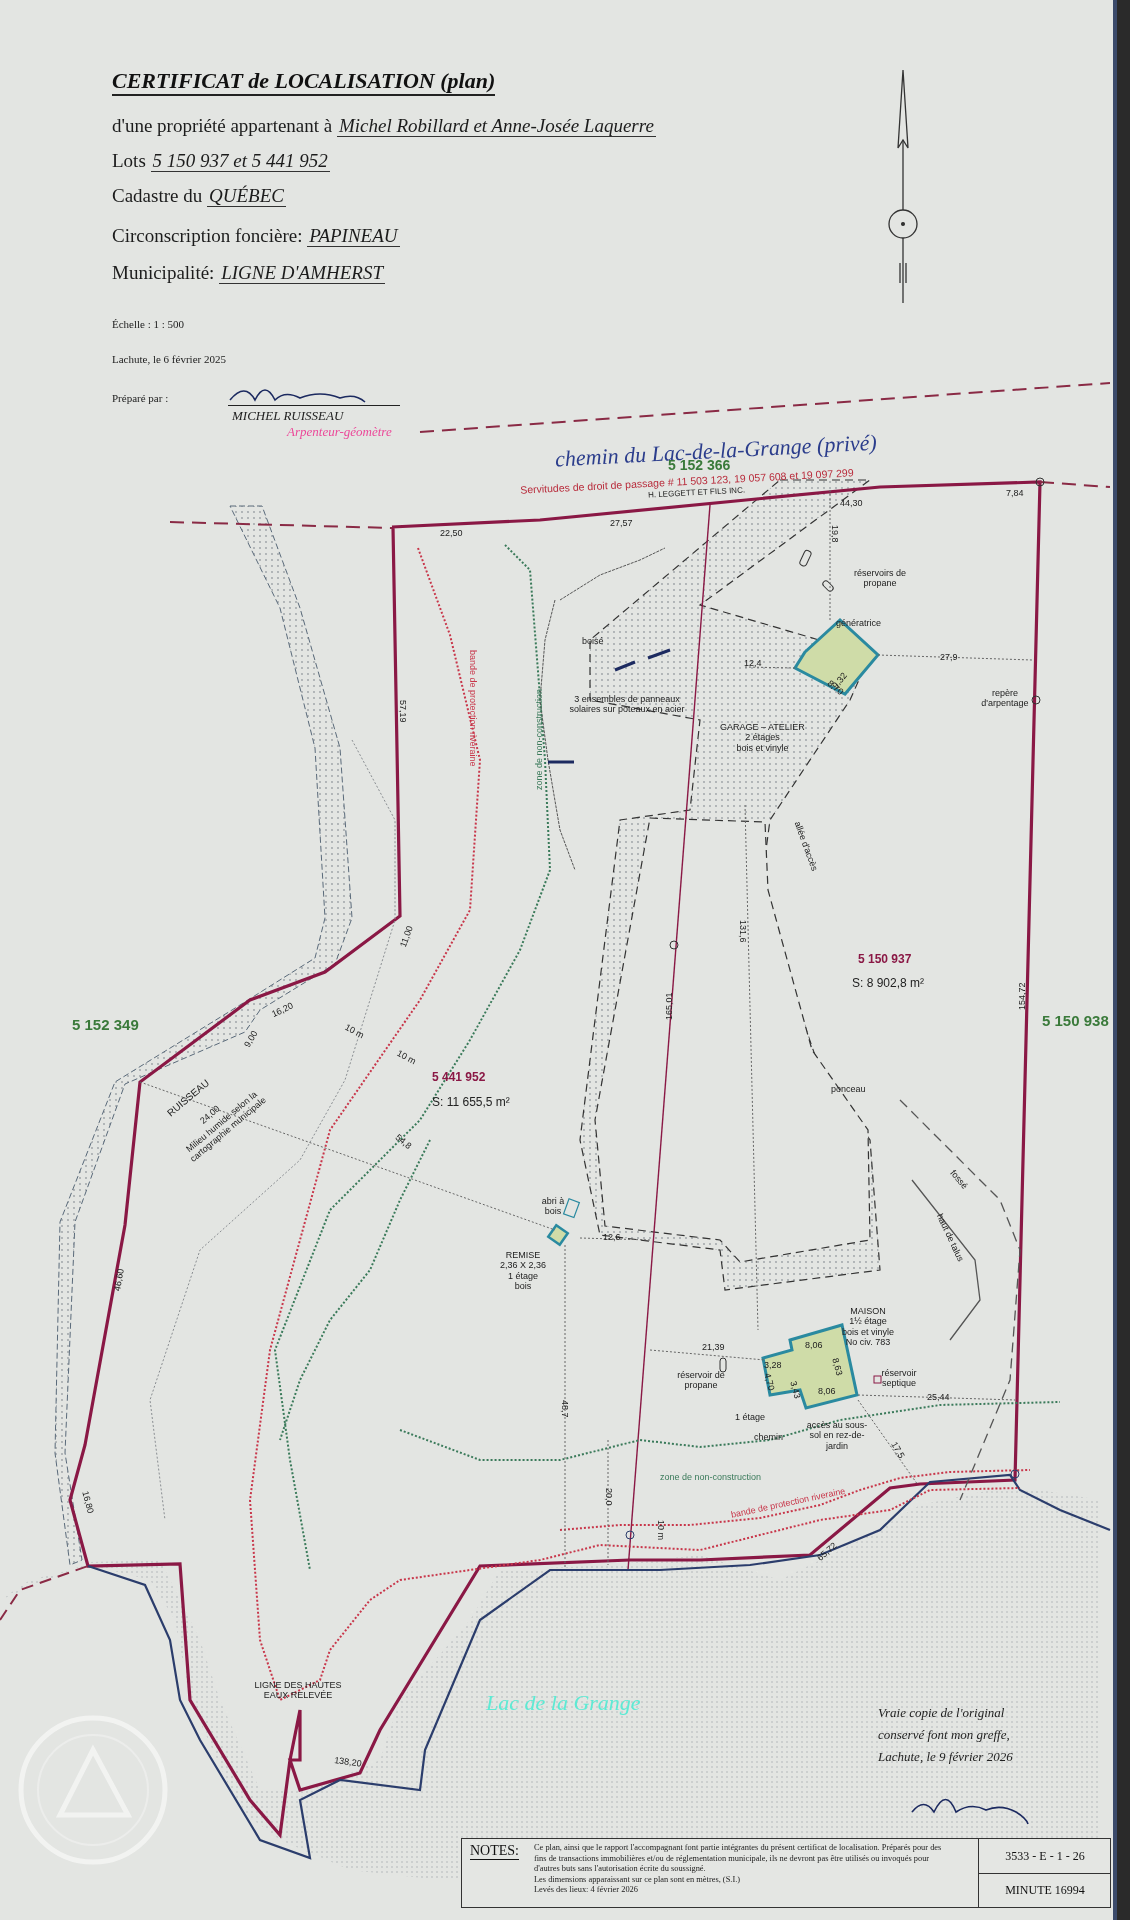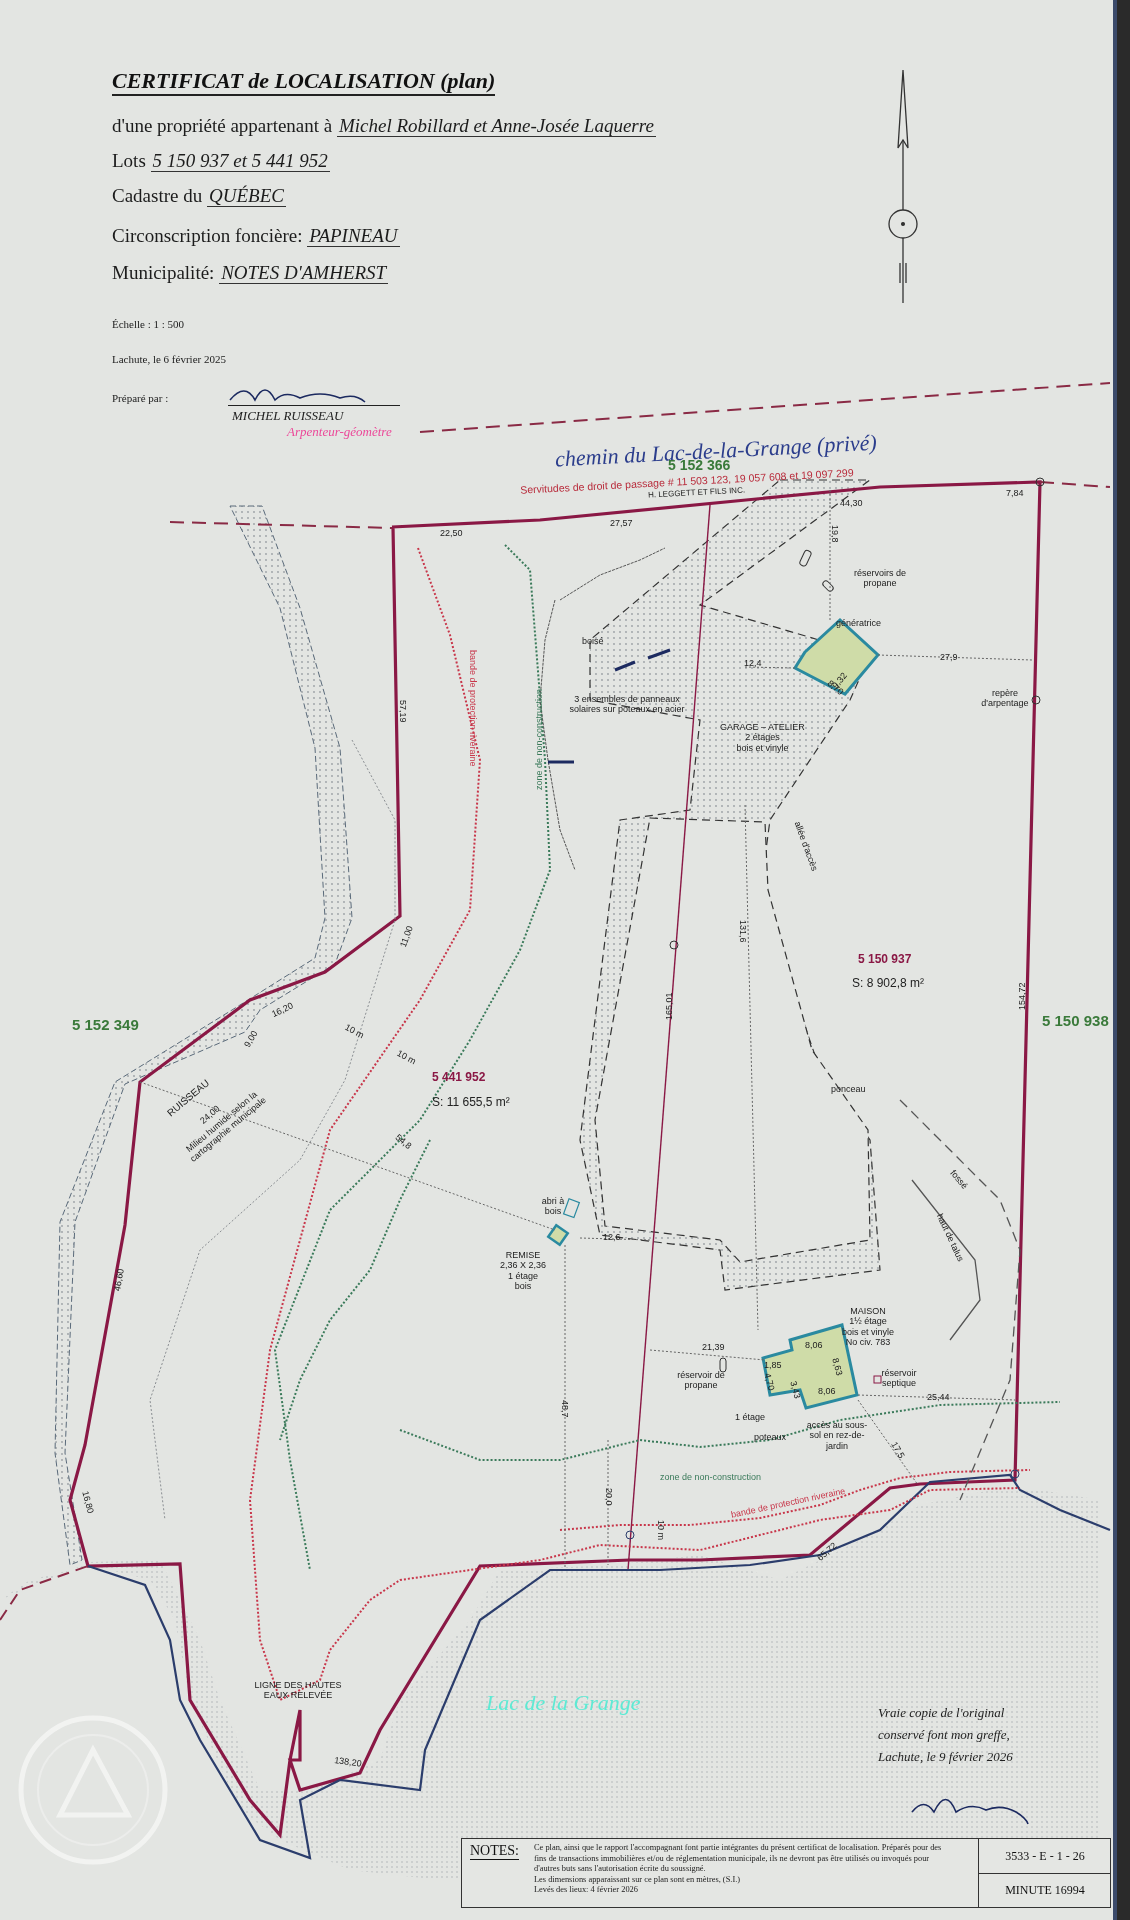--- a/index.html
+++ b/index.html
@@ -147,21 +147,21 @@
 <div class="hdr serif" style="top:185px">
   <span>Cadastre du</span>
   <span class="v">QUÉBEC</span>
 </div>
 <div class="hdr serif" style="top:225px">
   <span>Circonscription foncière:</span>
   <span class="v">PAPINEAU</span>
 </div>
 <div class="hdr serif" style="top:262px">
   <span>Municipalité:</span>
-  <span class="v">NOTES D'AMHERST</span>
+  <span class="v">LIGNE D'AMHERST</span>
 </div>
 <div class="small serif" style="left:112px;top:318px">Échelle : 1 : 500</div>
 <div class="small serif" style="left:112px;top:353px">Lachute, le 6 février 2025</div>
 <div class="small serif" style="left:112px;top:392px">Préparé par :</div>
 <div class="sig-line"></div>
 <div class="sig-name serif">MICHEL RUISSEAU</div>
 <div class="sig-role serif">Arpenteur-géomètre</div>
 
 <div class="road serif">chemin du Lac-de-la-Grange (privé)</div>
 <div class="lot-nb" style="left:668px;top:457px;font-size:14px;">5 152 366</div>
@@ -216,21 +216,21 @@
 <div class="lbl" style="left:842px;top:1306px">
   <div>MAISON</div>
     <div>1½ étage</div>
     <div>bois et vinyle</div>
     <div>No civ. 783</div>
 </div>
 <div class="lbl" style="left:805px;top:1340px">8,06</div>
 <div class="rot lbl" style="left:840px;top:1357px;transform:rotate(75deg)">8,63</div>
 <div class="lbl" style="left:818px;top:1386px">8,06</div>
 <div class="rot lbl" style="left:798px;top:1380px;transform:rotate(75deg)">3,43</div>
-<div class="lbl" style="left:764px;top:1360px">1,85</div>
+<div class="lbl" style="left:764px;top:1360px">3,28</div>
 <div class="rot lbl" style="left:772px;top:1372px;transform:rotate(75deg)">4,70</div>
 
 <div class="lbl" style="left:500px;top:1250px">
   <div>REMISE</div>
     <div>2,36 X 2,36</div>
     <div>1 étage</div>
     <div>bois</div>
 </div>
 <div class="lbl" style="left:536px;top:1196px;width:34px;white-space:normal">abri à bois</div>
 
@@ -239,21 +239,21 @@
 <div class="lbl" style="left:582px;top:636px">boisé</div>
 <div class="lbl" style="left:562px;top:694px;width:130px;white-space:normal">3 ensembles de panneaux solaires sur poteaux en acier</div>
 <div class="lbl" style="left:975px;top:688px;width:60px;white-space:normal">repère d'arpentage</div>
 <div class="rot lbl" style="left:802px;top:820px;transform:rotate(70deg)">allée d'accès</div>
 <div class="lbl" style="left:831px;top:1084px">ponceau</div>
 <div class="rot lbl" style="left:956px;top:1168px;transform:rotate(50deg)">fossé</div>
 <div class="rot lbl" style="left:944px;top:1212px;transform:rotate(65deg)">haut de talus</div>
 <div class="lbl" style="left:870px;top:1368px;width:58px;white-space:normal">réservoir septique</div>
 <div class="lbl" style="left:672px;top:1370px;width:58px;white-space:normal">réservoir de propane</div>
 <div class="lbl" style="left:735px;top:1412px">1 étage</div>
-<div class="lbl" style="left:754px;top:1432px">poteaux</div>
+<div class="lbl" style="left:754px;top:1432px">chemin</div>
 <div class="lbl" style="left:806px;top:1420px;width:62px;white-space:normal">accès au sous-sol en rez-de-jardin</div>
 <div class="lbl" style="left:660px;top:1472px;color:#3a7a5a">zone de non-construction</div>
 <div class="rot lbl" style="left:730px;top:1510px;transform:rotate(-12deg);color:#c8364a">bande de protection riveraine</div>
 <div class="rot lbl" style="left:478px;top:650px;transform:rotate(90deg);color:#c8364a">bande de protection riveraine</div>
 <div class="rot lbl" style="left:534px;top:650px;transform:rotate(-90deg) translateX(-140px);color:#3a7a5a">zone de non-construction</div>
 <div class="rot lbl" style="left:165px;top:1110px;transform:rotate(-40deg);font-size:10px">RUISSEAU</div>
 <div class="rot lbl" style="left:180px;top:1150px;transform:rotate(-40deg);width:100px;white-space:normal">Milieu humide selon la cartographie municipale</div>
 <div class="lbl" style="left:243px;top:1680px;width:110px;white-space:normal">LIGNE DES HAUTES EAUX RELEVÉE</div>
 
 <div class="lake serif">Lac de la Grange</div>

